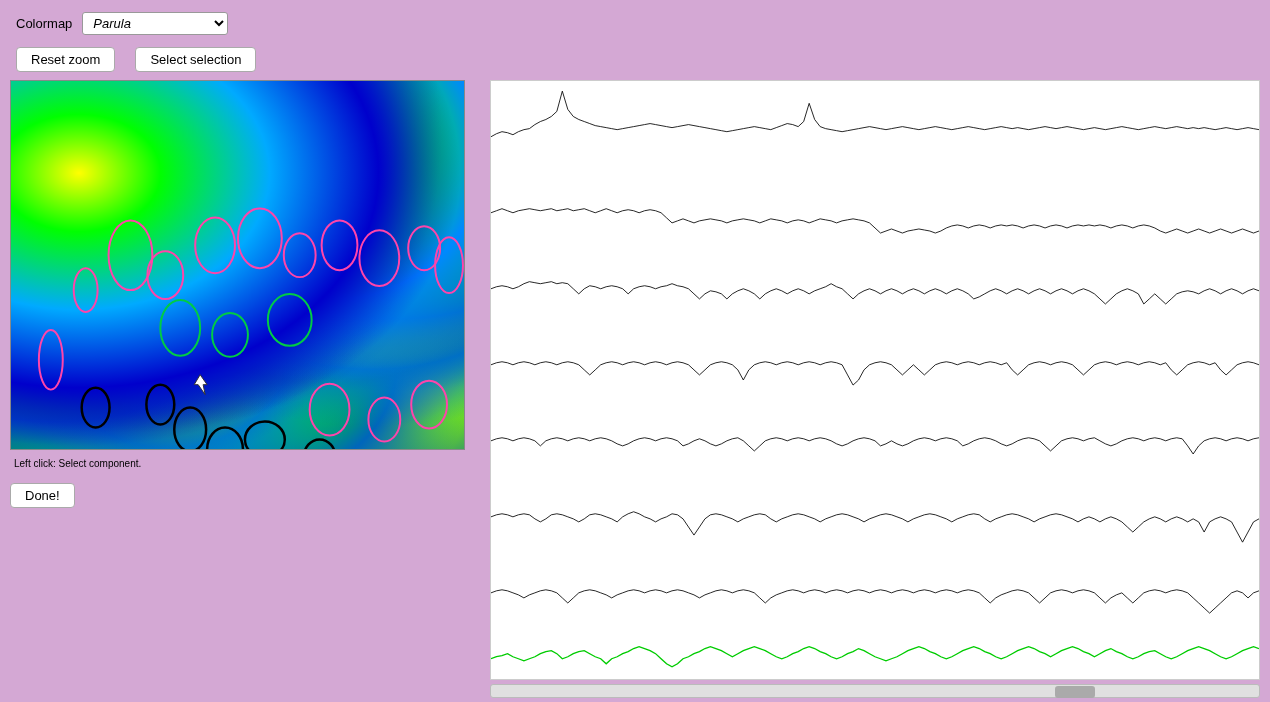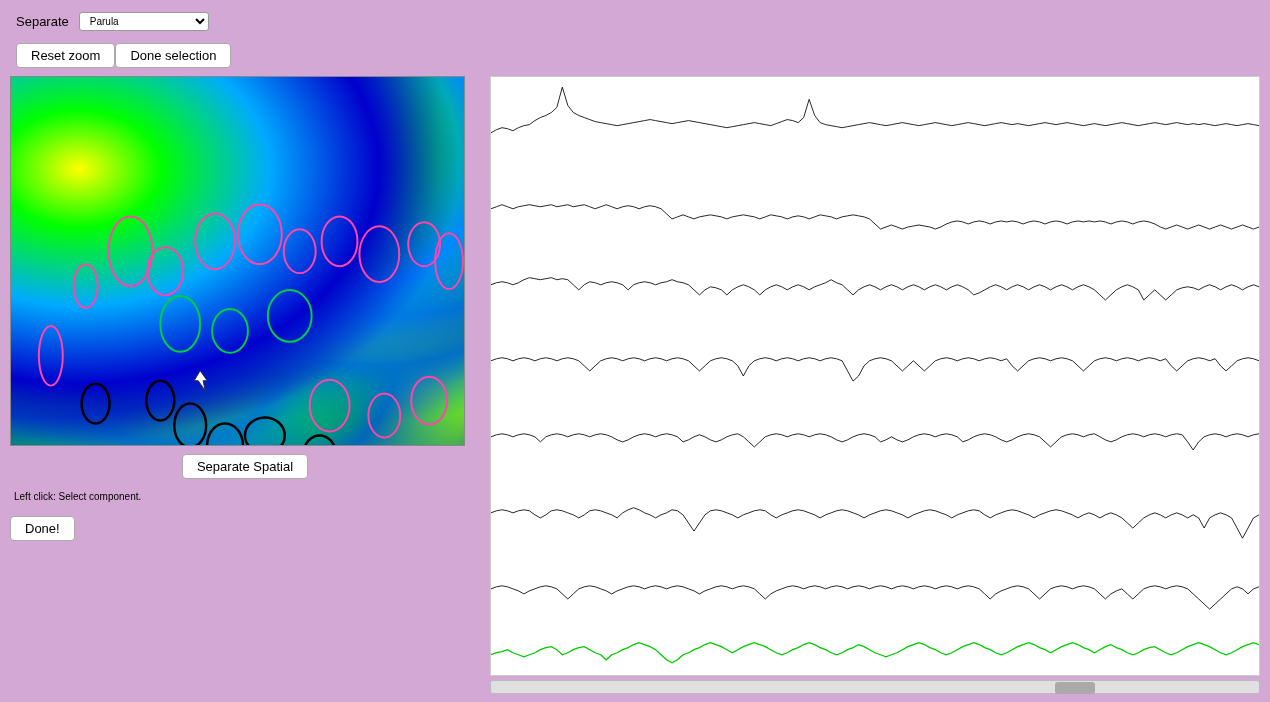--- a/index.html
+++ b/index.html
@@ -16,31 +16,33 @@
       display: flex;
       align-items: center;
       padding: 12px 16px 8px 16px;
       gap: 10px;
     }
     .colormap-label {
       font-size: 13px;
     }
     .colormap-select {
       padding: 2px 6px;
-      font-size: 10px;
+      font-size: 13px;
       border: 1px solid #999;
       background: white;
       border-radius: 3px;
       appearance: auto;
-      width: 130px;
+      width: 146px;
+      font-style: italic;
     }
     .button-row {
       display: flex;
       align-items: flex-start;
       padding: 4px 16px 8px 16px;
+      gap: 20px;
     }
     .btn {
       padding: 4px 14px;
       font-size: 13px;
       background: white;
       border: 1px solid #aaa;
       border-radius: 4px;
       cursor: pointer;
     }
     .main-area {
@@ -139,34 +141,34 @@
       position: absolute;
       top: 1px;
       left: calc(76% - 20px);
       cursor: pointer;
     }
   </style>
 </head>
 <body>
 
 <div class="top-bar">
-  <span class="colormap-label">Separate</span>
+  <span class="colormap-label">Colormap</span>
   <select class="colormap-select">
     <option>Parula</option>
     <option>Jet</option>
     <option>HSV</option>
     <option>Hot</option>
     <option>Cool</option>
     <option>Gray</option>
   </select>
 </div>
 
 <div class="button-row">
   <button class="btn">Reset zoom</button>
-  <button class="btn">Done selection</button>
+  <button class="btn">Select selection</button>
 </div>
 
 <div class="main-area">
   <div class="left-panel">
     <div class="image-container">
       <div class="heatmap-bg"></div>
       <svg class="overlay-shapes" viewBox="0 0 455 370">
 
         <ellipse cx="120" cy="175" rx="22" ry="35" fill="none" stroke="#ff44aa" stroke-width="2"></ellipse>
         <ellipse cx="75" cy="210" rx="12" ry="22" fill="none" stroke="#ff44aa" stroke-width="2"></ellipse>
@@ -198,23 +200,20 @@
         <ellipse cx="180" cy="350" rx="16" ry="22" fill="none" stroke="#000" stroke-width="2.5"></ellipse>
         <ellipse cx="215" cy="370" rx="18" ry="22" fill="none" stroke="#000" stroke-width="2.5"></ellipse>
         <ellipse cx="255" cy="360" rx="20" ry="18" fill="none" stroke="#000" stroke-width="2.5"></ellipse>
         <ellipse cx="310" cy="378" rx="16" ry="18" fill="none" stroke="#000" stroke-width="2.5"></ellipse>
         <ellipse cx="190" cy="405" rx="14" ry="20" fill="none" stroke="#000" stroke-width="2.5"></ellipse>
 
         <polygon points="190,295 197,305 193,305 195,315 188,305 184,305" fill="white" stroke="#333" stroke-width="1"></polygon>
       </svg>
     </div>
 
-    <div class="separate-btn-row">
-      <button class="btn">Separate Spatial</button>
-    </div>
 
     <div class="instructions">
       <div>Left click: Select component.</div>
     </div>
 
     <div class="done-btn-row">
       <button class="btn">Done!</button>
     </div>
   </div>
 

